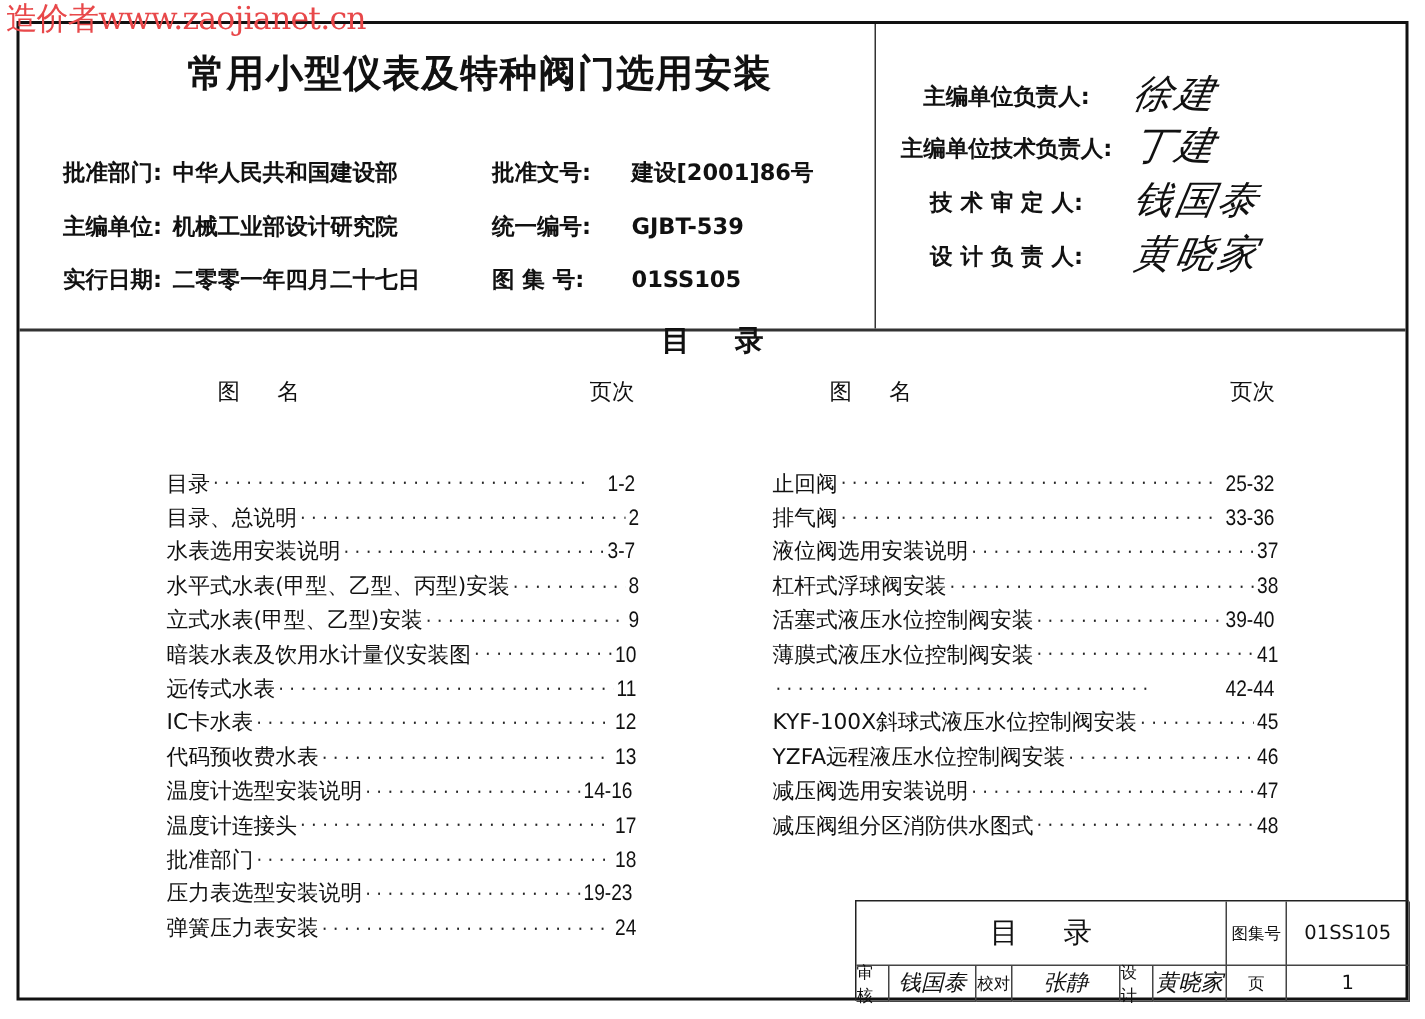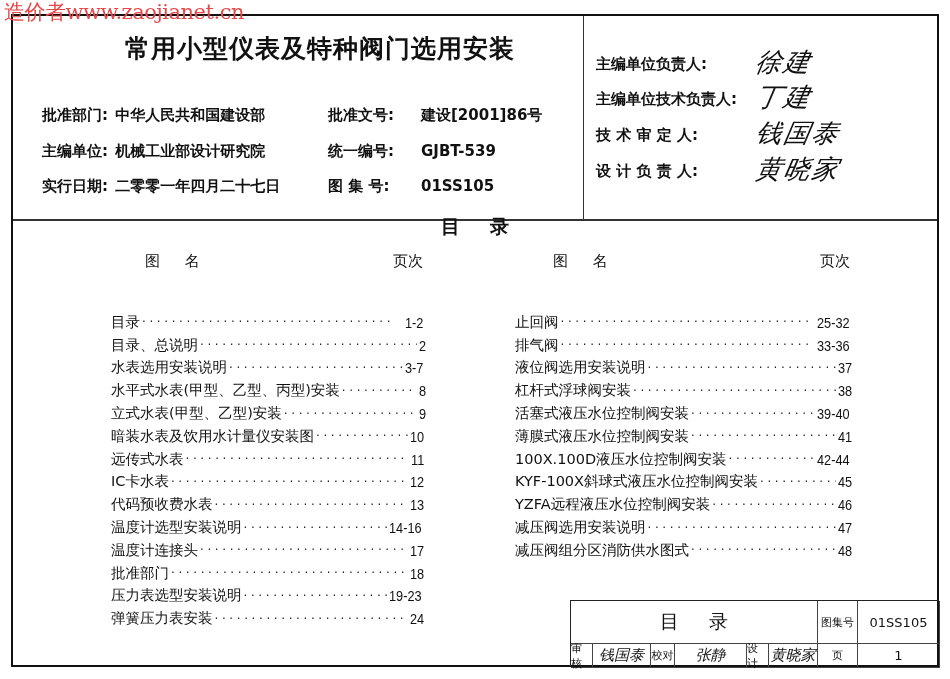--- a/index.html
+++ b/index.html
@@ -24,21 +24,21 @@
       font-size: 25px; font-weight: bold; letter-spacing: 1px; text-align: center;
     }
 
     .info-row { position: absolute; left: 42px; font-size: 15px; font-weight: bold; white-space: nowrap; }
     .info-row .lbl { display: inline-block; text-align: center; }
     .info-row .val { display: inline-block; margin-left: 2px; }
     .info-row2 { position: absolute; left: 328px; font-size: 15px; font-weight: bold; white-space: nowrap; }
     .info-row2 .val { position: absolute; left: 93px; top: 0; }
 
     .resp-row { position: absolute; left: 596px; font-size: 15px; font-weight: bold; white-space: nowrap; }
-    .resp-row .lbl { display: inline-block; width: 150px; letter-spacing: 0px; }
+    .resp-row .lbl { display: inline-block; width: 150px; letter-spacing: 0px; text-align: center; }
     .resp-row .sig {
       position: absolute; left: 160px; top: -10px;
       font-family: "DejaVu Serif", serif; font-style: italic; font-size: 26px; font-weight: normal;
       transform: skewX(-10deg); letter-spacing: 2px;
     }
 
     .toc-heading {
       position: absolute; left: 0; right: 0; top: 214px; text-align: center;
       font-size: 19px; font-weight: bold; letter-spacing: 30px; padding-left: 30px;
     }
@@ -225,21 +225,20 @@
       <span class="name">活塞式液压水位控制阀安装</span>
       <span class="dots">··································</span>
       <span class="page">39-40</span>
     </div>
   <div class="toc-item">
       <span class="name">薄膜式液压水位控制阀安装</span>
       <span class="dots">··································</span>
       <span class="page">41</span>
     </div>
   <div class="toc-item">
-      <span class="name">100X.100D液压水位控制阀安装</span>
       <span class="dots">··································</span>
       <span class="page">42-44</span>
     </div>
   <div class="toc-item">
       <span class="name">KYF-100X斜球式液压水位控制阀安装</span>
       <span class="dots">··································</span>
       <span class="page">45</span>
     </div>
   <div class="toc-item">
       <span class="name">YZFA远程液压水位控制阀安装</span>

